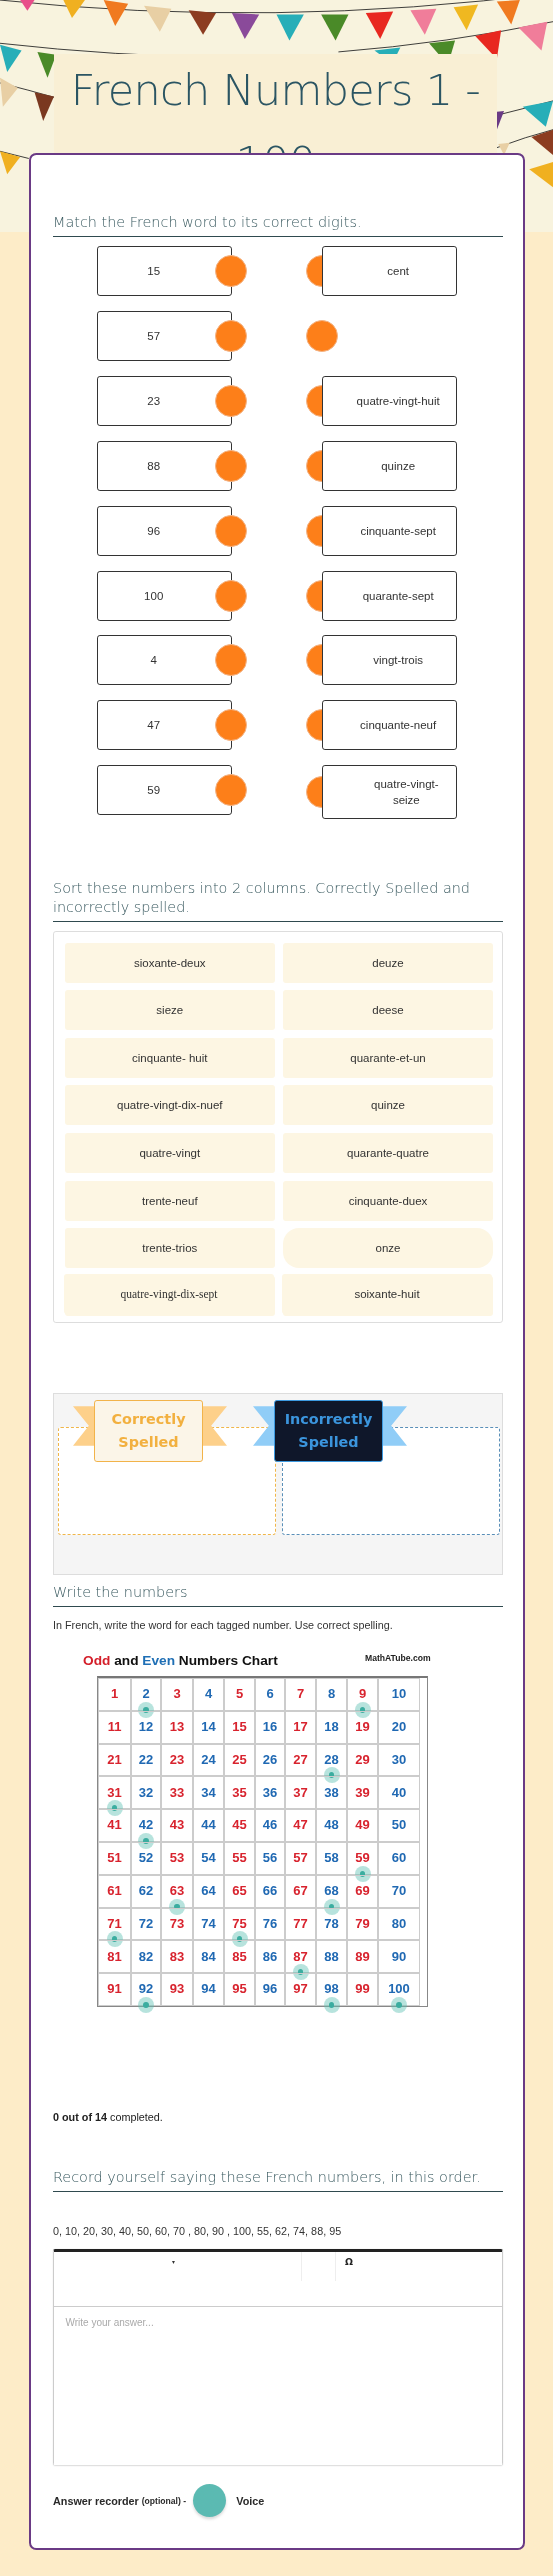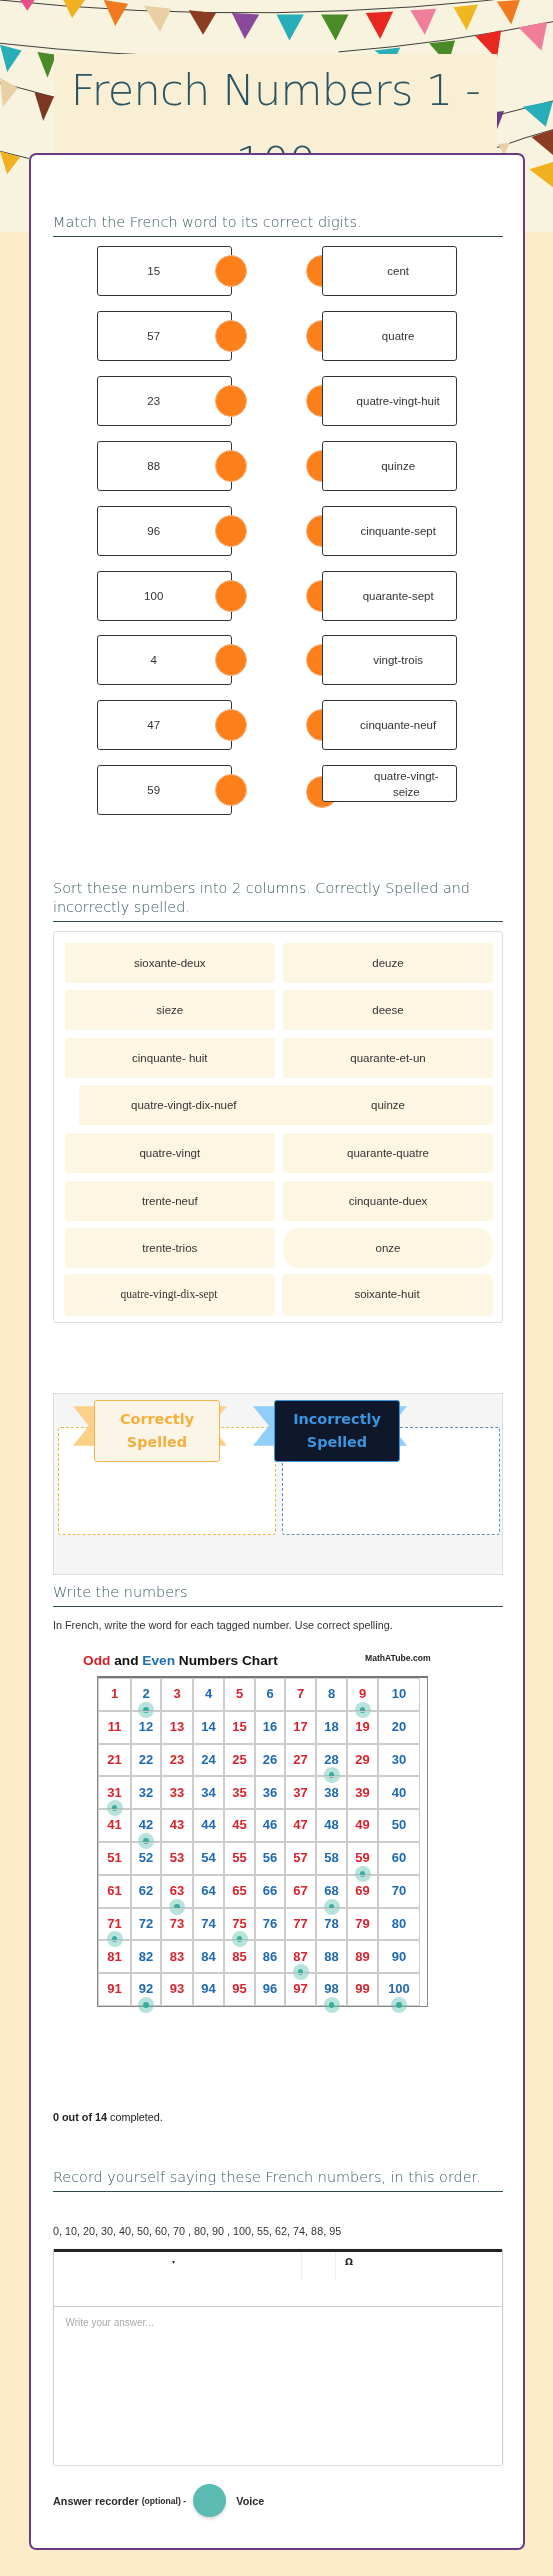--- a/index.html
+++ b/index.html
@@ -86,21 +86,21 @@
   .drop-zone {
     position: absolute; top: 33px; width: 218px; height: 108px;
     border: 1.4px dashed; border-radius: 2.9px; background: #fff;
   }
   .drop-zone.correct { left: 3.6px; border-color: #f0b64a; }
   .drop-zone.incorrect { left: 228px; border-color: #5a8fb8; }
   .ribbon-tail {
     position: absolute; top: 12.2px; width: 154px; height: 40px;
   }
   .ribbon-label {
-    position: absolute; top: 5.8px; width: 126px; height: 62px;
+    position: absolute; top: 5.8px; width: 109px; height: 62px;
     border: 1.4px solid; border-radius: 2.9px;
     display: flex; align-items: center; justify-content: center; text-align: center;
     font-family: "DejaVu Sans", sans-serif; font-weight: bold; font-size: 14.4px; line-height: 23px;
   }
   .ribbon-label.correct { left: 40px; background: #fbf5e8; border-color: #f2b34a; color: #f2b03f; }
   .ribbon-label.incorrect { left: 220px; background: #0f172a; border-color: #3d9ae0; color: #3b95dd; }
   .instr {
     position: absolute; left: 22px; font-family: "Liberation Sans", sans-serif;
     font-size: 10.8px; color: #333;
   }
@@ -228,23 +228,20 @@
     <div class="match-box right">
         <span>cent</span>
       </div>
   </div>
   <div class="match-row" style="top:156px;">
     <div class="match-box left">
         <span>57</span>
       </div>
     <div class="dot l"></div>
     <div class="dot r"></div>
-    <div class="match-box right">
-        <span>quatre</span>
-      </div>
   </div>
   <div class="match-row" style="top:221px;">
     <div class="match-box left">
         <span>23</span>
       </div>
     <div class="dot l"></div>
     <div class="dot r"></div>
     <div class="match-box right">
         <span>quatre-vingt-huit</span>
       </div>
@@ -298,35 +295,35 @@
     <div class="match-box right">
         <span>cinquante-neuf</span>
       </div>
   </div>
   <div class="match-row" style="top:610px; height:53px;">
     <div class="match-box left">
         <span>59</span>
       </div>
     <div class="dot l"></div>
     <div class="dot r" style="top:10.8px;"></div>
-    <div class="match-box right" style="height:37px; padding-left:48px; padding-right:14.4px;">
+    <div class="match-box right" style="height:54px; padding-left:48px; padding-right:14.4px;">
         <span>quatre-vingt-seize</span>
       </div>
   </div>
 
   <div class="section-title" style="top:724px;">Sort these numbers into 2 columns.  Correctly Spelled and incorrectly spelled.</div>
 
   <div class="sort-box">
     <div class="sort-item" style="left:10.8px; top:10.8px;">sioxante-deux</div>
     <div class="sort-item" style="left:229px; top:10.8px;">deuze</div>
     <div class="sort-item" style="left:10.8px; top:58px;">sieze</div>
     <div class="sort-item" style="left:229px; top:58px;">deese</div>
     <div class="sort-item" style="left:10.8px; top:106px;">cinquante- huit</div>
     <div class="sort-item" style="left:229px; top:106px;">quarante-et-un</div>
-    <div class="sort-item" style="left:10.8px; top:153px;margin-left:14px;">quatre-vingt-dix-nuef</div>
+    <div class="sort-item" style="left:10.8px; top:153px;">quatre-vingt-dix-nuef</div>
     <div class="sort-item" style="left:229px; top:153px;">quinze</div>
     <div class="sort-item" style="left:10.8px; top:201px;">quatre-vingt</div>
     <div class="sort-item" style="left:229px; top:201px;">quarante-quatre</div>
     <div class="sort-item" style="left:10.8px; top:249px;">trente-neuf</div>
     <div class="sort-item" style="left:229px; top:249px;">cinquante-duex</div>
     <div class="sort-item" style="left:10.8px; top:296px;">trente-trios</div>
     <div class="sort-item" style="left:229px; top:296px;border-radius:16px;">onze</div>
     <div class="sort-item" style="left:10.8px; top:344px;">cinquante-un</div>
     <div class="sort-item" style="left:229px; top:344px;">quatre-vingt-un</div>
 

